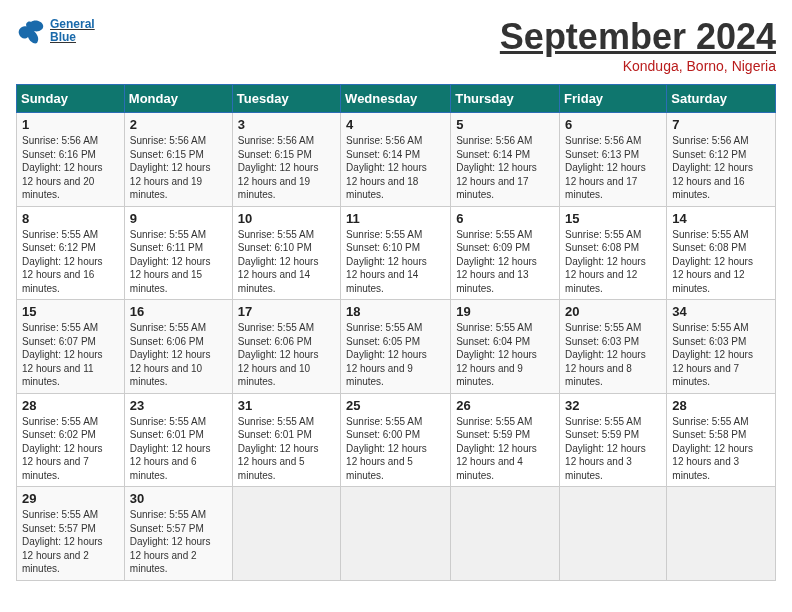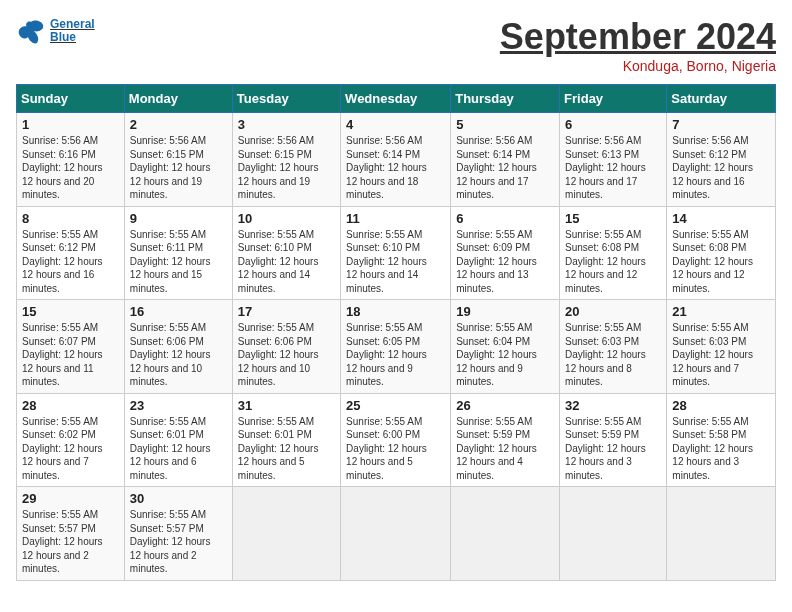--- a/index.html
+++ b/index.html
@@ -201,21 +201,21 @@
         </td>
         <td>
           <span class="day-num">19</span>
 <div class="day-info">Sunrise: 5:55 AM<br>Sunset: 6:04 PM<br>Daylight: 12 hours<br>12 hours and 9 minutes.</div>
         </td>
         <td>
           <span class="day-num">20</span>
 <div class="day-info">Sunrise: 5:55 AM<br>Sunset: 6:03 PM<br>Daylight: 12 hours<br>12 hours and 8 minutes.</div>
         </td>
         <td>
-          <span class="day-num">21</span>
+          <span class="day-num">34</span>
 <div class="day-info">Sunrise: 5:55 AM<br>Sunset: 6:03 PM<br>Daylight: 12 hours<br>12 hours and 7 minutes.</div>
         </td>
       </tr>
       <tr>
         <td>
           <span class="day-num">28</span>
 <div class="day-info">Sunrise: 5:55 AM<br>Sunset: 6:02 PM<br>Daylight: 12 hours<br>12 hours and 7 minutes.</div>
         </td>
         <td>
           <span class="day-num">23</span>

